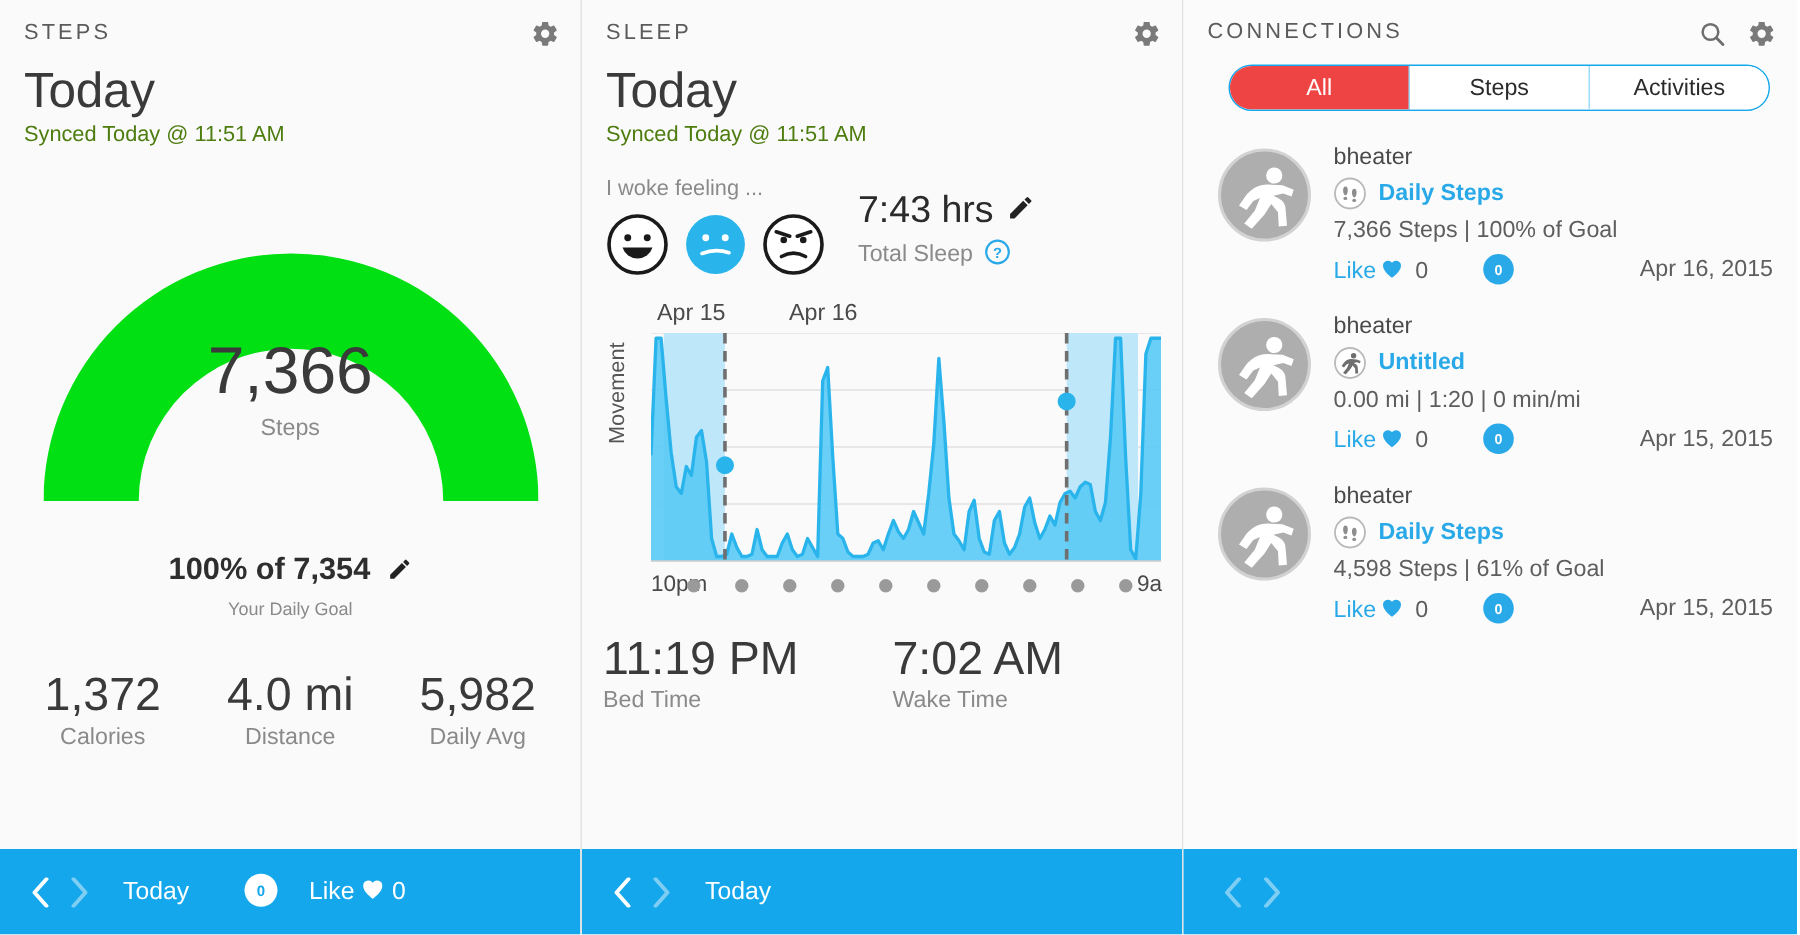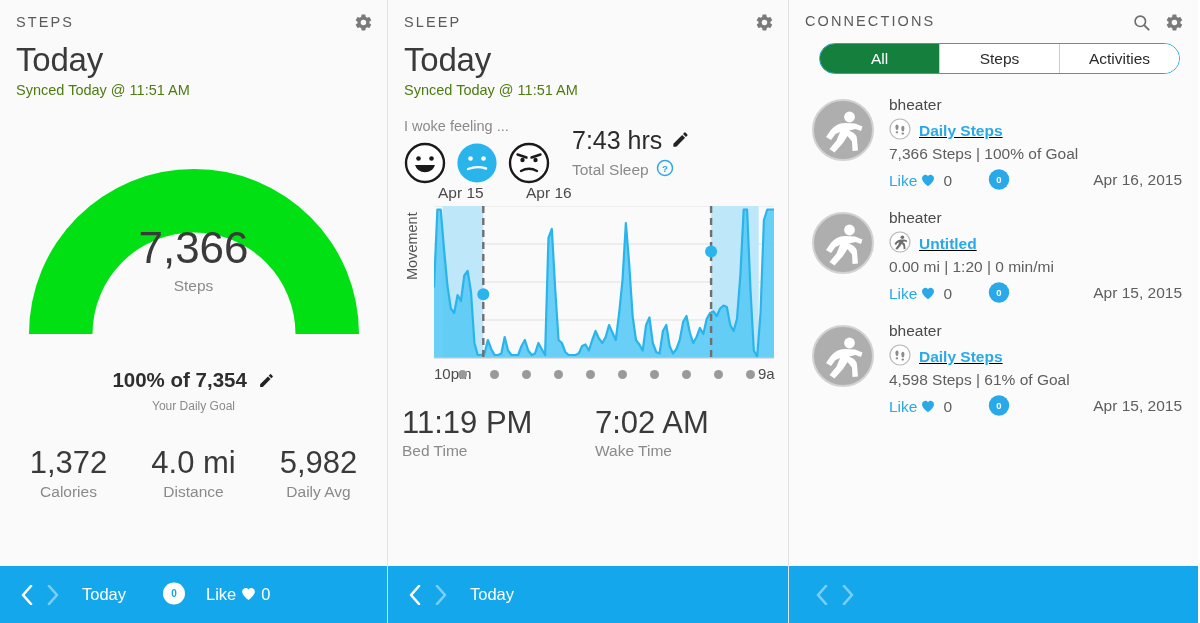--- a/index.html
+++ b/index.html
@@ -50,21 +50,21 @@
   
   .mood-block { margin-top: 20px; padding-left: 16px; display: flex; align-items: flex-start; }
   .mood-left { width: 168px; }
   .mood-prompt { font-size: 14.5px; color: #8a8a8a; margin-bottom: 8px; }
   .faces { display: flex; gap: 10px; }
   .face { width: 42px; height: 42px; }
   .sleep-right { padding-top: 8px; }
   .sleep-hrs { font-size: 25px; font-weight: 400; color: #2b2b2b; display: flex; align-items: center; gap: 9px; }
   .sleep-total { font-size: 15.5px; color: #8a8a8a; margin-top: 4px; display: flex; align-items: center; gap: 7px; }
 
-  .chart-area { position: relative; padding-left: 8px; }
+  .chart-area { position: relative; margin-top: 16px; padding-left: 8px; }
   .daylabels { position: relative; height: 22px; }
   .daylabel { position: absolute; font-size: 15.5px; color: #4a4a4a; top: 0; }
   .ylabel {
     position: absolute; left: 16px; top: 96px; font-size: 14.5px; color: #555;
     transform: rotate(-90deg); transform-origin: left top; white-space: nowrap;
   }
   .xaxis { position: relative; height: 22px; margin-top: 2px; }
   .xtick-label { position: absolute; font-size: 15px; color: #4a4a4a; top: 2px; }
   .dots-row { position: absolute; left: 0; top: 7px; width: 100%; height: 10px; }
   .xdot { position: absolute; width: 9px; height: 9px; border-radius: 50%; background: #9a9a9a; top: 0; }
@@ -78,28 +78,28 @@
   .conn-head { padding: 13px 14px 0 16px; position: relative; }
   .seg {
     margin: 14px 18px 0 30px; height: 31px; border-radius: 16px;
     border: 1px solid #14a7ec; display: flex; overflow: hidden; background: #fff;
   }
   .seg-btn {
     flex: 1; display: flex; align-items: center; justify-content: center;
     font-size: 15.5px; color: #2b2b2b; background: #fff; border-right: 1px solid #9fdcf7;
   }
   .seg-btn:last-child { border-right: none; }
-  .seg-btn.active { background: #15803d; color: #fff; }
+  .seg-btn.active { background: #ef4444; color: #fff; }
 
   .feed { margin-top: 14px; }
   .feed-item { display: flex; padding: 8px 16px 8px 22px; }
   .avatar { width: 64px; height: 64px; flex: 0 0 64px; margin-right: 14px; margin-top: 2px; }
   .feed-body { flex: 1; min-width: 0; position: relative; }
   .feed-user { font-size: 15.5px; color: #4a4a4a; }
-  .feed-type { display: flex; align-items: flex-end; gap: 8px; margin-top: 4px; text-decoration: underline; }
+  .feed-type { display: flex; align-items: center; gap: 8px; margin-top: 4px; }
   .type-badge { width: 22px; height: 22px; flex: 0 0 22px; }
   .type-text { font-size: 15.5px; color: #29a9e8; font-weight: 700; }
   .feed-meta { font-size: 15.5px; color: #5e5e5e; margin-top: 5px; }
   .feed-actions { display: flex; align-items: center; margin-top: 6px; position: relative; height: 24px; }
   .like { font-size: 15.5px; color: #29a9e8; display: flex; align-items: center; gap: 3px; }
   .like .cnt { color: #5e5e5e; margin-left: 4px; }
   .bubble-blue { margin-left: 34px; width: 26px; height: 26px; position: relative; }
   .feed-date { position: absolute; right: 0; top: 2px; font-size: 15.5px; color: #5e5e5e; }
 
   

